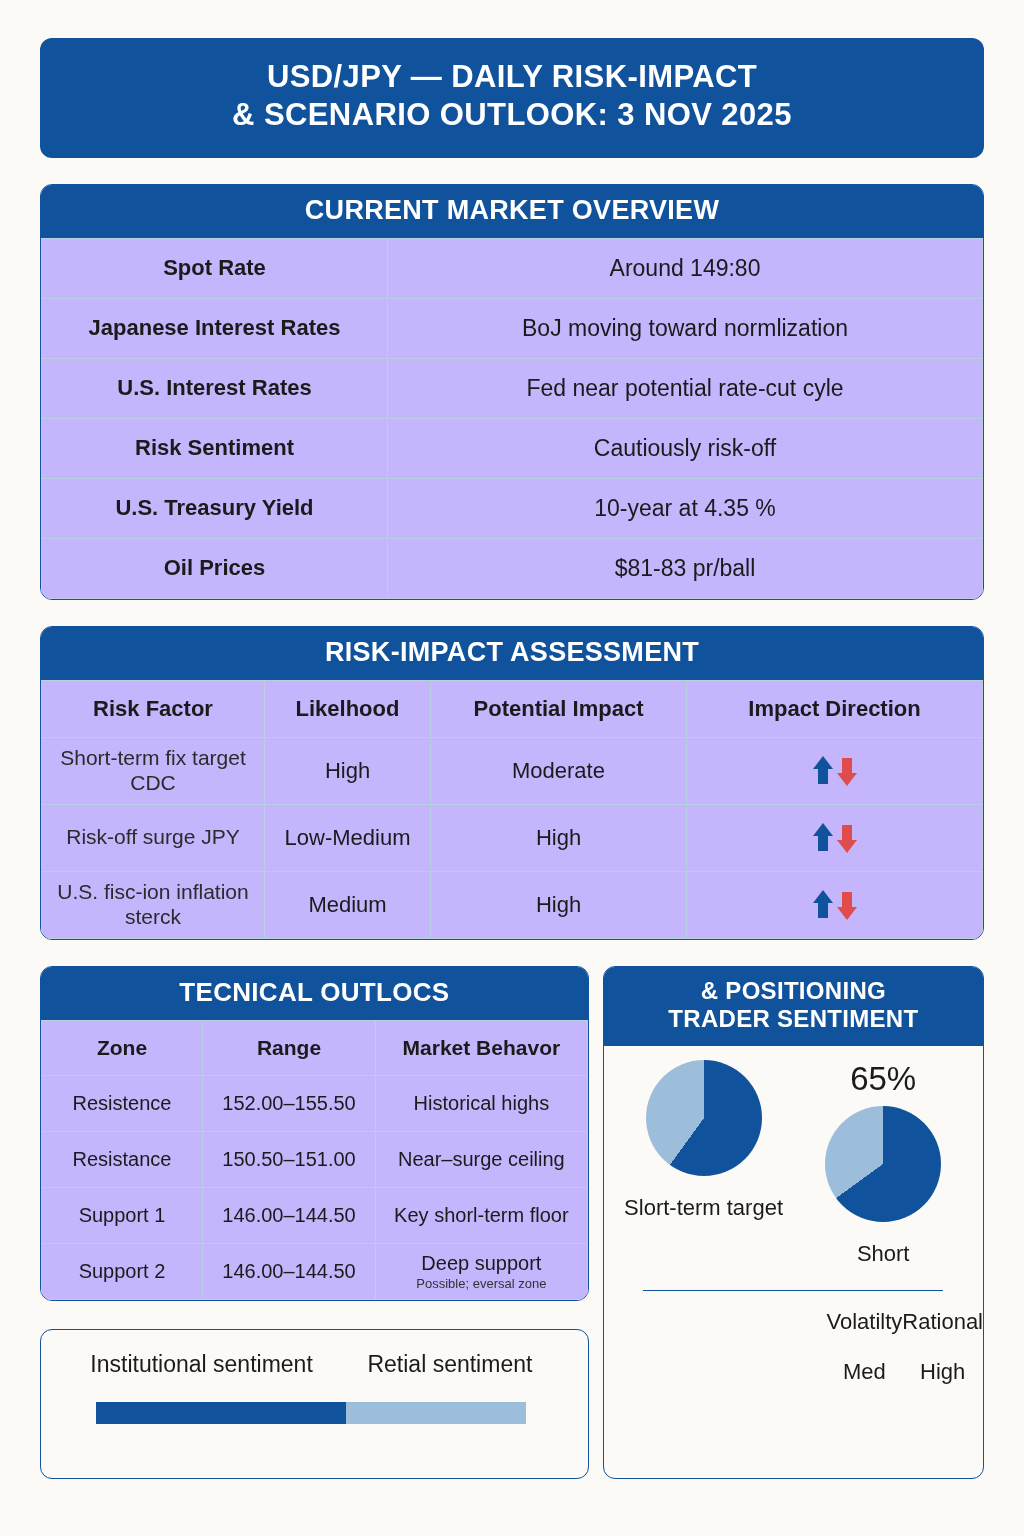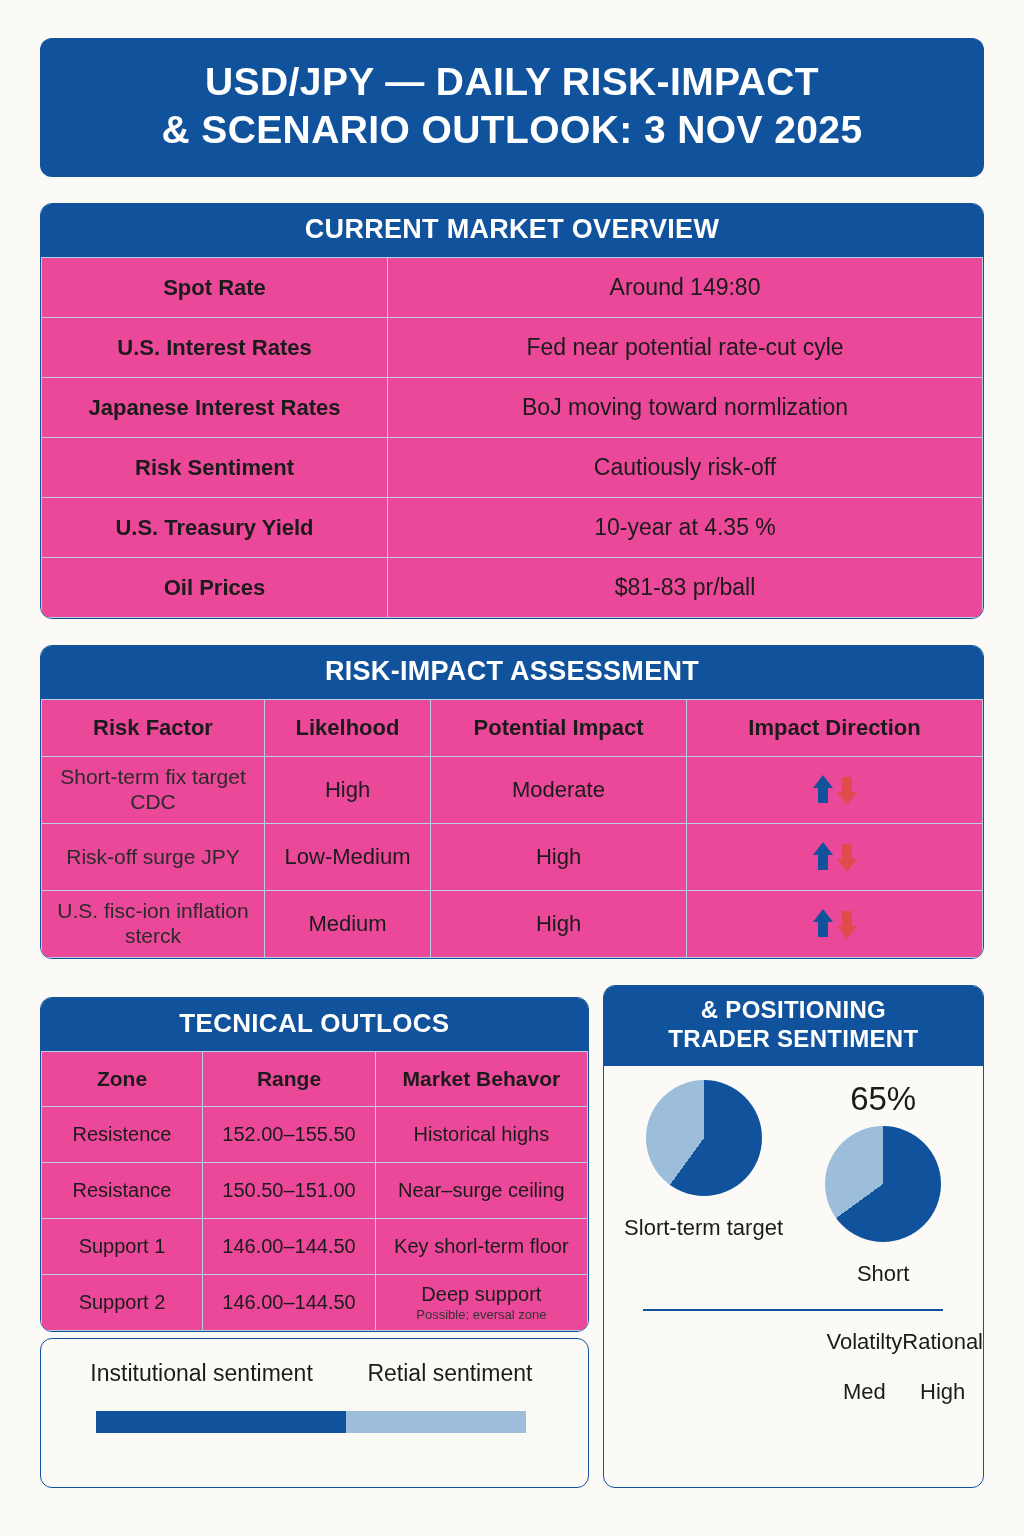--- a/index.html
+++ b/index.html
@@ -24,21 +24,21 @@
 
   
   .title-bar {
     background: #10529b;
     border-radius: 12px;
     padding: 20px 24px 24px 24px;
     text-align: center;
     color: #ffffff;
   }
   .title-bar .line {
-    font-size: 39px;
+    font-size: 31px;
     font-weight: bold;
     letter-spacing: 0.4px;
     line-height: 1.22;
     white-space: nowrap;
   }
 
   
   .card {
     margin-top: 26px;
     border: 1.5px solid #10529b;
@@ -52,21 +52,21 @@
     font-size: 27px;
     font-weight: bold;
     text-align: center;
     padding: 10px 0 12px 0;
     letter-spacing: 0.3px;
   }
 
   table {
     width: 100%;
     border-collapse: collapse;
-    background: #ec4899;
+    background: #c4b5fd;
   }
   td, th {
     border: 1px solid #b9cfe4;
     padding: 0;
   }
 
   
   .overview td {
     height: 59px;
     font-size: 23px;
@@ -141,21 +141,21 @@
 
   
   .split {
     display: flex;
     gap: 14px;
     margin-top: 26px;
   }
   .col-left { width: 557px; }
   .col-right { width: 387px; }
 
-  .card.tight { margin-top: 12px; }
+  .card.tight { margin-top: 0; }
 
   .tech .card-header { font-size: 26px; }
   .tech th {
     height: 54px;
     font-size: 21px;
     font-weight: bold;
     text-align: center;
     vertical-align: middle;
   }
   .tech td {
@@ -168,21 +168,21 @@
   .tech .r { width: 172px; border-radius: 10px; }
   .tech .sub {
     display: block;
     font-size: 13px;
     color: #333;
     margin-top: 1px;
   }
 
   
   .sentiment-card {
-    margin-top: 6px;
+    margin-top: 28px;
     border: 1.5px solid #10529b;
     border-radius: 12px;
     background: #fbfaf7;
     padding: 20px 28px 26px 22px;
     height: 150px;
     box-sizing: border-box;
   }
   .sent-labels {
     display: flex;
     justify-content: space-around;
@@ -265,26 +265,26 @@
 
   <div class="card">
     <div class="card-header">CURRENT MARKET OVERVIEW</div>
     <table class="overview">
       <tbody>
         <tr>
           <td class="label">Spot Rate</td>
           <td class="value">Around 149:80</td>
         </tr>
         <tr>
+          <td class="label">Japanese Interest Rates</td>
+          <td class="value">BoJ moving toward normlization</td>
+        </tr>
+        <tr>
           <td class="label">U.S. Interest Rates</td>
           <td class="value">Fed near potential rate-cut cyle</td>
-        </tr>
-        <tr>
-          <td class="label">Japanese Interest Rates</td>
-          <td class="value">BoJ moving toward normlization</td>
         </tr>
         <tr>
           <td class="label">Risk Sentiment</td>
           <td class="value">Cautiously risk-off</td>
         </tr>
         <tr>
           <td class="label">U.S. Treasury Yield</td>
           <td class="value">10-year at 4.35 %</td>
         </tr>
         <tr>

